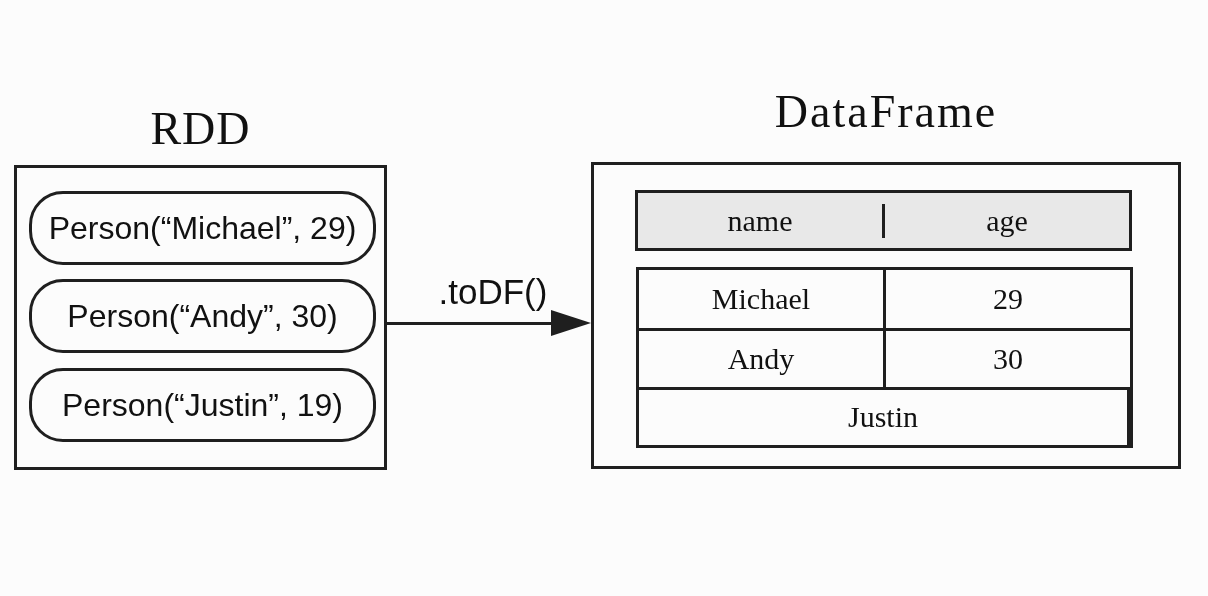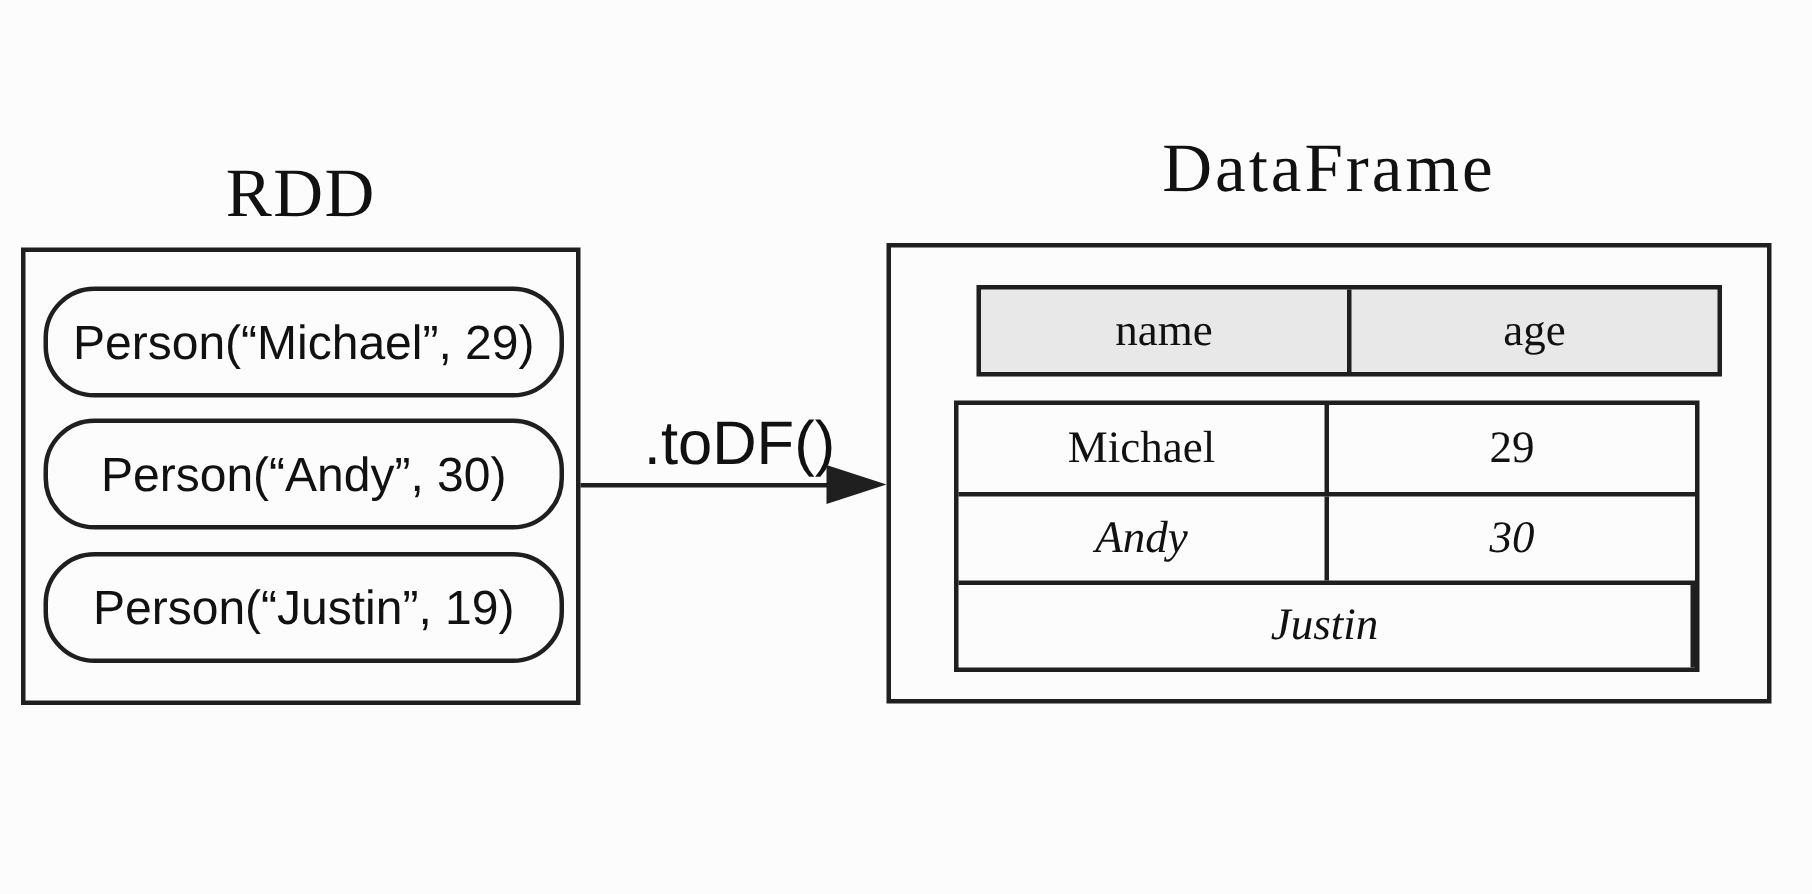--- a/index.html
+++ b/index.html
@@ -61,21 +61,21 @@
     color: var(--text);
     white-space: nowrap;
   }
 
   .todf-label {
     position: absolute;
     left: 400px; top: 272px;
     width: 186px;
     text-align: center;
     font-family: "Liberation Sans", sans-serif;
-    font-size: 41px;
+    font-size: 35px;
     color: var(--text);
     white-space: nowrap;
   }
   .arrow-line {
     position: absolute;
     left: 387px; top: 322px;
     width: 173px; height: 3px;
     background: var(--border);
   }
   .arrow-head {
@@ -89,36 +89,37 @@
 
   .df-box {
     position: absolute;
     left: 591px; top: 162px;
     width: 590px; height: 307px;
     border: 3px solid var(--border);
     background: transparent;
   }
   .df-header {
     position: absolute;
-    left: 57px; top: 25px;
+    left: 41px; top: 25px;
     width: 497px; height: 61px;
     border: 3px solid var(--border);
     background: var(--header-fill);
     display: flex;
+    align-items: center;
   }
   .df-body {
     position: absolute;
     left: 42px; top: 102px;
     width: 497px; height: 181px;
     border: 3px solid var(--border);
     display: grid;
     grid-template-rows: repeat(3, 1fr);
   }
   .df-row { display: flex; }
-  .df-row + .df-row { border-top: 3px solid var(--border); font-style: italic; }
+  .df-row + .df-row { border-top: 3px solid var(--border); }
   .cell {
     flex: 1;
     display: flex;
     align-items: center;
     justify-content: center;
     font-family: "Liberation Serif", serif;
     font-size: 30px;
     color: var(--text);
     white-space: nowrap;
   }

